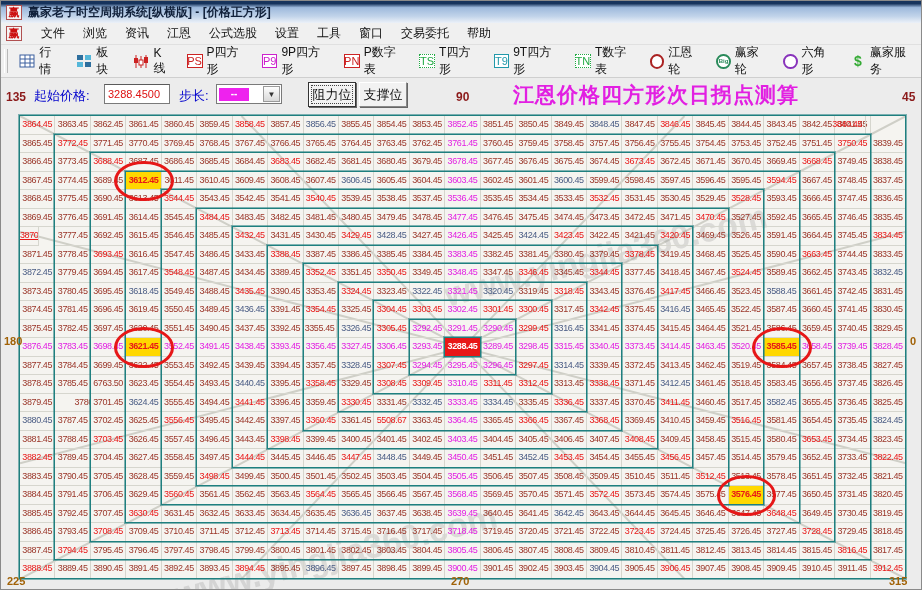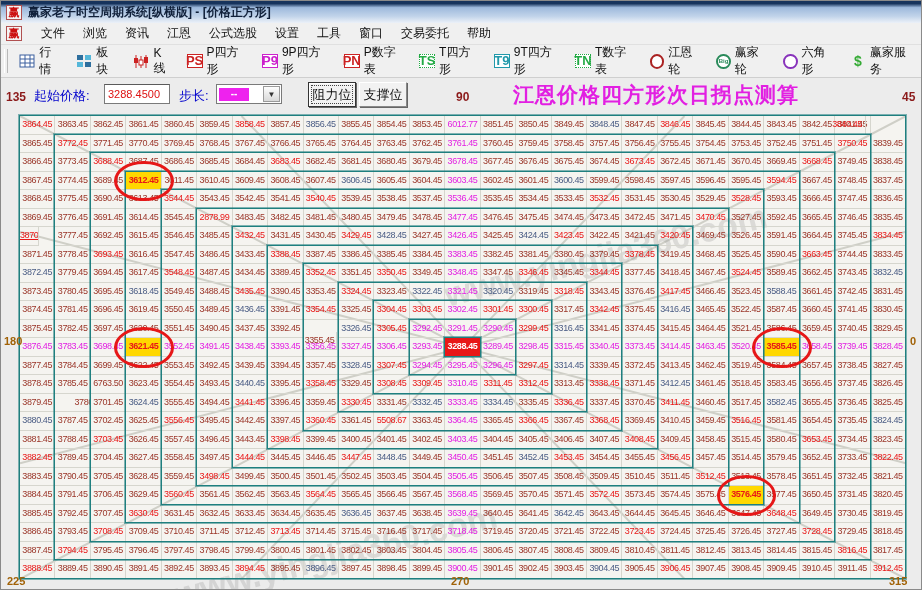--- a/index.html
+++ b/index.html
@@ -20,21 +20,21 @@
     background:#f0f0f0; border-bottom:1px solid #e0e0e0; display:flex; align-items:center; padding-left:5px; }
   .menubar .app-icon { margin-right:10px; }
   .menu-item { font-size:12px; color:#111; padding:3px 9px; cursor:default; }
 
   
   .toolbar { position:absolute; left:0; top:44px; width:922px; height:33px;
     background:#f0f0f0; border-bottom:1px solid #cfcfcf; display:flex; align-items:center; padding-left:2px; }
   .tb-grip { width:4px; height:24px; border-left:1px solid #ffffff; border-right:1px solid #b8b8b8; margin:0 4px 0 1px; }
   .tb-item { display:flex; align-items:center; gap:4px; padding:2px 7px; font-size:12px; color:#111; cursor:default; }
   .tb-ico { width:17px; height:16px; display:inline-flex; align-items:center; justify-content:center;
-    font-size:13px; font-weight:bold; }
+    font-size:11px; font-weight:normal; }
   .tb-box { border:1px solid currentColor; width:16px; height:14px; line-height:12px; text-align:center; background:#fff; }
   .tb-box.dotted { border-style:dotted; }
   .tb-circle { width:15px; height:15px; border-radius:50%; border:2px solid currentColor; display:inline-flex;
     align-items:center; justify-content:center; font-size:6px; font-weight:bold; background:#fff; }
   .tb-glyph { font-size:14px; font-weight:bold; }
 
   
   .controlrow { position:absolute; left:0; top:77px; width:922px; height:35px; background:#ececec; }
   .angle-label { position:absolute; font-size:12px; color:#8b1a1a; font-weight:bold; }
   .ctl-label { position:absolute; font-size:13px; color:#0000cc; top:9px; }
@@ -202,21 +202,21 @@
     <div class="cell" style="left: 70.88px; top: 0px; width: 35.44px; height: 18.52px; line-height: 17.52px; color: rgb(154, 53, 40);">3862.45</div>
     <div class="cell" style="left: 106.32px; top: 0px; width: 35.44px; height: 18.52px; line-height: 17.52px; color: rgb(154, 53, 40);">3861.45</div>
     <div class="cell" style="left: 141.76px; top: 0px; width: 35.44px; height: 18.52px; line-height: 17.52px; color: rgb(154, 53, 40);">3860.45</div>
     <div class="cell" style="left: 177.2px; top: 0px; width: 35.44px; height: 18.52px; line-height: 17.52px; color: rgb(154, 53, 40);">3859.45</div>
     <div class="cell" style="left: 212.64px; top: 0px; width: 35.44px; height: 18.52px; line-height: 17.52px; color: rgb(232, 23, 23);">3858.45</div>
     <div class="cell" style="left: 248.08px; top: 0px; width: 35.44px; height: 18.52px; line-height: 17.52px; color: rgb(154, 53, 40);">3857.45</div>
     <div class="cell" style="left: 283.52px; top: 0px; width: 35.44px; height: 18.52px; line-height: 17.52px; color: rgb(74, 92, 132);">3856.45</div>
     <div class="cell" style="left: 318.96px; top: 0px; width: 35.44px; height: 18.52px; line-height: 17.52px; color: rgb(154, 53, 40);">3855.45</div>
     <div class="cell" style="left: 354.4px; top: 0px; width: 35.44px; height: 18.52px; line-height: 17.52px; color: rgb(154, 53, 40);">3854.45</div>
     <div class="cell" style="left: 389.84px; top: 0px; width: 35.44px; height: 18.52px; line-height: 17.52px; color: rgb(154, 53, 40);">3853.45</div>
-    <div class="cell" style="left: 425.28px; top: 0px; width: 35.44px; height: 18.52px; line-height: 17.52px; color: rgb(226, 31, 226);">6012.77</div>
+    <div class="cell" style="left: 425.28px; top: 0px; width: 35.44px; height: 18.52px; line-height: 17.52px; color: rgb(226, 31, 226);">3852.45</div>
     <div class="cell" style="left: 460.72px; top: 0px; width: 35.44px; height: 18.52px; line-height: 17.52px; color: rgb(154, 53, 40);">3851.45</div>
     <div class="cell" style="left: 496.16px; top: 0px; width: 35.44px; height: 18.52px; line-height: 17.52px; color: rgb(154, 53, 40);">3850.45</div>
     <div class="cell" style="left: 531.6px; top: 0px; width: 35.44px; height: 18.52px; line-height: 17.52px; color: rgb(154, 53, 40);">3849.45</div>
     <div class="cell" style="left: 567.04px; top: 0px; width: 35.44px; height: 18.52px; line-height: 17.52px; color: rgb(74, 92, 132);">3848.45</div>
     <div class="cell" style="left: 602.48px; top: 0px; width: 35.44px; height: 18.52px; line-height: 17.52px; color: rgb(154, 53, 40);">3847.45</div>
     <div class="cell" style="left: 637.92px; top: 0px; width: 35.44px; height: 18.52px; line-height: 17.52px; color: rgb(232, 23, 23);">3846.45</div>
     <div class="cell" style="left: 673.36px; top: 0px; width: 35.44px; height: 18.52px; line-height: 17.52px; color: rgb(154, 53, 40);">3845.45</div>
     <div class="cell" style="left: 708.8px; top: 0px; width: 35.44px; height: 18.52px; line-height: 17.52px; color: rgb(154, 53, 40);">3844.45</div>
     <div class="cell" style="left: 744.24px; top: 0px; width: 35.44px; height: 18.52px; line-height: 17.52px; color: rgb(154, 53, 40);">3843.45</div>
     <div class="cell" style="left: 779.68px; top: 0px; width: 35.44px; height: 18.52px; line-height: 17.52px; color: rgb(154, 53, 40);">3842.45</div>
@@ -320,21 +320,21 @@
     <div class="cell" style="left: 708.8px; top: 74.08px; width: 35.44px; height: 18.52px; line-height: 17.52px; color: rgb(232, 23, 23);">3528.45</div>
     <div class="cell" style="left: 744.24px; top: 74.08px; width: 35.44px; height: 18.52px; line-height: 17.52px; color: rgb(154, 53, 40);">3593.45</div>
     <div class="cell" style="left: 779.68px; top: 74.08px; width: 35.44px; height: 18.52px; line-height: 17.52px; color: rgb(154, 53, 40);">3666.45</div>
     <div class="cell" style="left: 815.12px; top: 74.08px; width: 35.44px; height: 18.52px; line-height: 17.52px; color: rgb(154, 53, 40);">3747.45</div>
     <div class="cell" style="left: 850.56px; top: 74.08px; width: 35.44px; height: 18.52px; line-height: 17.52px; color: rgb(154, 53, 40);">3836.45</div>
     <div class="cell" style="left: 0px; top: 92.6px; width: 35.44px; height: 18.52px; line-height: 17.52px; color: rgb(154, 53, 40);">3869.45</div>
     <div class="cell" style="left: 35.44px; top: 92.6px; width: 35.44px; height: 18.52px; line-height: 17.52px; color: rgb(154, 53, 40);">3776.45</div>
     <div class="cell" style="left: 70.88px; top: 92.6px; width: 35.44px; height: 18.52px; line-height: 17.52px; color: rgb(154, 53, 40);">3691.45</div>
     <div class="cell" style="left: 106.32px; top: 92.6px; width: 35.44px; height: 18.52px; line-height: 17.52px; color: rgb(154, 53, 40);">3614.45</div>
     <div class="cell" style="left: 141.76px; top: 92.6px; width: 35.44px; height: 18.52px; line-height: 17.52px; color: rgb(154, 53, 40);">3545.45</div>
-    <div class="cell" style="left: 177.2px; top: 92.6px; width: 35.44px; height: 18.52px; line-height: 17.52px; color: rgb(232, 23, 23);">2878.99</div>
+    <div class="cell" style="left: 177.2px; top: 92.6px; width: 35.44px; height: 18.52px; line-height: 17.52px; color: rgb(232, 23, 23);">3484.45</div>
     <div class="cell" style="left: 212.64px; top: 92.6px; width: 35.44px; height: 18.52px; line-height: 17.52px; color: rgb(154, 53, 40);">3483.45</div>
     <div class="cell" style="left: 248.08px; top: 92.6px; width: 35.44px; height: 18.52px; line-height: 17.52px; color: rgb(154, 53, 40);">3482.45</div>
     <div class="cell" style="left: 283.52px; top: 92.6px; width: 35.44px; height: 18.52px; line-height: 17.52px; color: rgb(154, 53, 40);">3481.45</div>
     <div class="cell" style="left: 318.96px; top: 92.6px; width: 35.44px; height: 18.52px; line-height: 17.52px; color: rgb(154, 53, 40);">3480.45</div>
     <div class="cell" style="left: 354.4px; top: 92.6px; width: 35.44px; height: 18.52px; line-height: 17.52px; color: rgb(154, 53, 40);">3479.45</div>
     <div class="cell" style="left: 389.84px; top: 92.6px; width: 35.44px; height: 18.52px; line-height: 17.52px; color: rgb(154, 53, 40);">3478.45</div>
     <div class="cell" style="left: 425.28px; top: 92.6px; width: 35.44px; height: 18.52px; line-height: 17.52px; color: rgb(226, 31, 226);">3477.45</div>
     <div class="cell" style="left: 460.72px; top: 92.6px; width: 35.44px; height: 18.52px; line-height: 17.52px; color: rgb(154, 53, 40);">3476.45</div>
     <div class="cell" style="left: 496.16px; top: 92.6px; width: 35.44px; height: 18.52px; line-height: 17.52px; color: rgb(154, 53, 40);">3475.45</div>
     <div class="cell" style="left: 531.6px; top: 92.6px; width: 35.44px; height: 18.52px; line-height: 17.52px; color: rgb(154, 53, 40);">3474.45</div>
@@ -473,21 +473,21 @@
     <div class="cell" style="left: 815.12px; top: 185.2px; width: 35.44px; height: 18.52px; line-height: 17.52px; color: rgb(154, 53, 40);">3741.45</div>
     <div class="cell" style="left: 850.56px; top: 185.2px; width: 35.44px; height: 18.52px; line-height: 17.52px; color: rgb(154, 53, 40);">3830.45</div>
     <div class="cell" style="left: 0px; top: 203.72px; width: 35.44px; height: 18.52px; line-height: 17.52px; color: rgb(154, 53, 40);">3875.45</div>
     <div class="cell" style="left: 35.44px; top: 203.72px; width: 35.44px; height: 18.52px; line-height: 17.52px; color: rgb(154, 53, 40);">3782.45</div>
     <div class="cell" style="left: 70.88px; top: 203.72px; width: 35.44px; height: 18.52px; line-height: 17.52px; color: rgb(154, 53, 40);">3697.45</div>
     <div class="cell" style="left: 106.32px; top: 203.72px; width: 35.44px; height: 18.52px; line-height: 17.52px; color: rgb(154, 53, 40);">3620.45</div>
     <div class="cell" style="left: 141.76px; top: 203.72px; width: 35.44px; height: 18.52px; line-height: 17.52px; color: rgb(154, 53, 40);">3551.45</div>
     <div class="cell" style="left: 177.2px; top: 203.72px; width: 35.44px; height: 18.52px; line-height: 17.52px; color: rgb(154, 53, 40);">3490.45</div>
     <div class="cell" style="left: 212.64px; top: 203.72px; width: 35.44px; height: 18.52px; line-height: 17.52px; color: rgb(154, 53, 40);">3437.45</div>
     <div class="cell" style="left: 248.08px; top: 203.72px; width: 35.44px; height: 18.52px; line-height: 17.52px; color: rgb(154, 53, 40);">3392.45</div>
-    <div class="cell" style="left: 283.52px; top: 203.72px; width: 33px; height: 18.52px; line-height: 17.52px; color: rgb(154, 53, 40); margin-top: 12px;">3355.45</div>
+    <div class="cell" style="left: 283.52px; top: 203.72px; width: 33px; height: 18.52px; line-height: 17.52px; color: rgb(154, 53, 40);">3355.45</div>
     <div class="cell" style="left: 318.96px; top: 203.72px; width: 35.44px; height: 18.52px; line-height: 17.52px; color: rgb(74, 92, 132);">3326.45</div>
     <div class="cell" style="left: 354.4px; top: 203.72px; width: 35.44px; height: 18.52px; line-height: 17.52px; color: rgb(232, 23, 23);">3305.45</div>
     <div class="cell" style="left: 389.84px; top: 203.72px; width: 35.44px; height: 18.52px; line-height: 17.52px; color: rgb(226, 31, 226);">3292.45</div>
     <div class="cell" style="left: 425.28px; top: 203.72px; width: 35.44px; height: 18.52px; line-height: 17.52px; color: rgb(226, 31, 226);">3291.45</div>
     <div class="cell" style="left: 460.72px; top: 203.72px; width: 35.44px; height: 18.52px; line-height: 17.52px; color: rgb(226, 31, 226);">3290.45</div>
     <div class="cell" style="left: 496.16px; top: 203.72px; width: 35.44px; height: 18.52px; line-height: 17.52px; color: rgb(232, 23, 23);">3299.45</div>
     <div class="cell" style="left: 531.6px; top: 203.72px; width: 35.44px; height: 18.52px; line-height: 17.52px; color: rgb(74, 92, 132);">3316.45</div>
     <div class="cell" style="left: 567.04px; top: 203.72px; width: 35.44px; height: 18.52px; line-height: 17.52px; color: rgb(154, 53, 40);">3341.45</div>
     <div class="cell" style="left: 602.48px; top: 203.72px; width: 35.44px; height: 18.52px; line-height: 17.52px; color: rgb(154, 53, 40);">3374.45</div>
     <div class="cell" style="left: 637.92px; top: 203.72px; width: 35.44px; height: 18.52px; line-height: 17.52px; color: rgb(154, 53, 40);">3415.45</div>

